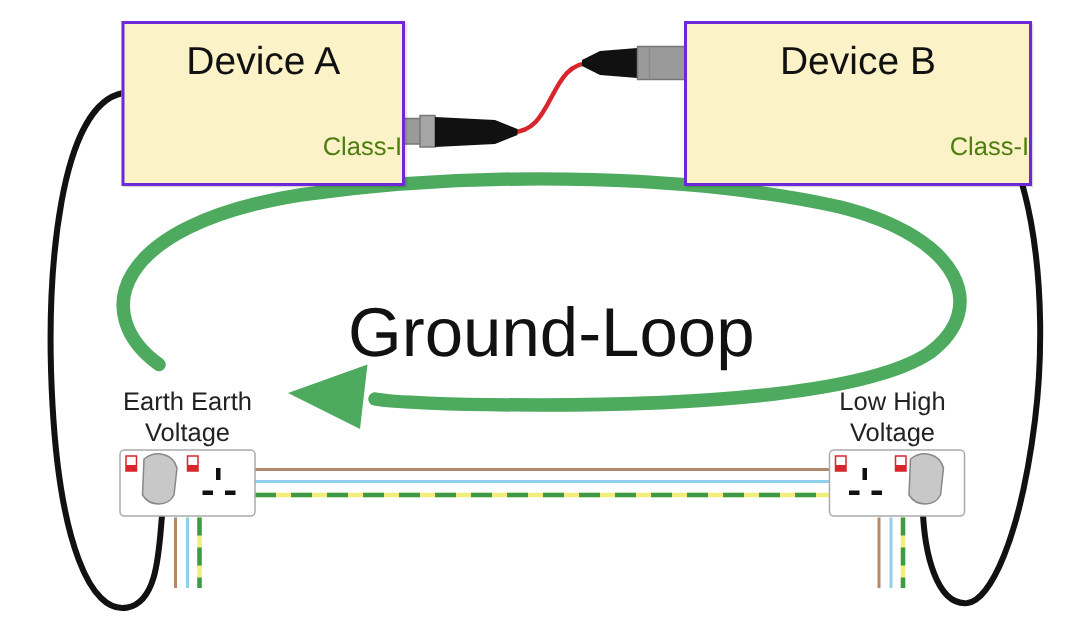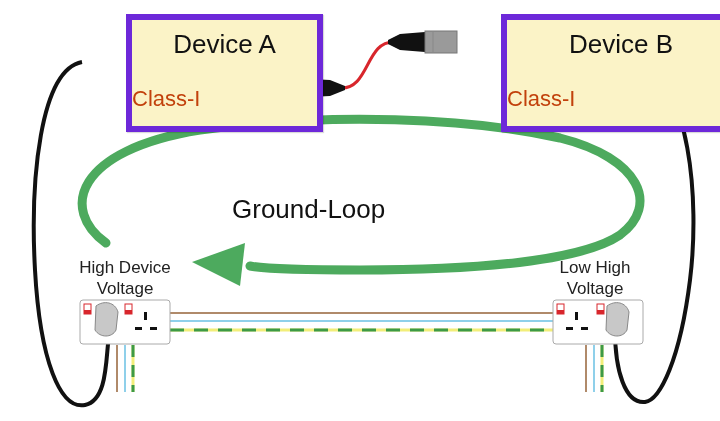--- a/index.html
+++ b/index.html
@@ -1,26 +1,26 @@
 <!DOCTYPE html>
 <html><head>
 <meta charset="utf-8">
 <style>
   html, body { margin: 0; padding: 0; background: #ffffff; }
   body { width: 720px; height: 421px; position: relative; overflow: hidden;
          font-family: "Liberation Sans", "DejaVu Sans", sans-serif; }
   svg { position: absolute; left: 0; top: 0; }
-  .device { position: absolute; background: #fbf3c7; border: 6px solid #6d28d9;
-            box-shadow: 1px 1px 1px rgba(0,0,0,0.15); margin-left: 45px; }
+  .device { position: absolute; background: #fbf3c7; border: 2px solid #6d28d9;
+            box-shadow: 1px 1px 1px rgba(0,0,0,0.15); }
   .device .title { position: absolute; left: 0; right: 0; top: 9px; text-align: center;
                    font-size: 26px; color: #111; }
-  .device .cls { position: absolute; left: 0; right: 0; bottom: 14px; text-align: left;
-                 font-size: 22px; color: #c2410c; }
+  .device .cls { position: absolute; left: 0; right: 0; bottom: 14px; text-align: right;
+                 font-size: 17px; color: #4d7c0f; }
   .label { position: absolute; text-align: center; font-size: 17px; line-height: 21px; color: #222; }
-  .loop-label { position: absolute; font-size: 26px; color: #111; }
+  .loop-label { position: absolute; font-size: 46px; color: #111; }
 </style>
 </head>
 <body>
 
 <svg width="720" height="421" viewBox="0 0 720 421">
 
   <path d="M82,62 C40,70 30,180 35,270 C40,360 60,410 85,405 C110,400 105,350 110,330" fill="none" stroke="#111" stroke-width="4"></path>
   <path d="M638,62 C690,80 700,200 690,280 C680,360 660,400 645,402 C625,404 615,370 615,330" fill="none" stroke="#111" stroke-width="4"></path>
 
   <g>
@@ -90,20 +90,20 @@
 </div>
 
 <div class="device" style="left:456px; top:14px; width:182px; height:106px;padding-left:46px;">
   <div class="title">Device B</div>
   <div class="cls">Class-I</div>
 </div>
 
 <div class="loop-label" style="left:232px; top:194px;">Ground-Loop</div>
 
 <div class="label" style="left:60px; top:257px; width:130px;">
-  <div>High Device</div>
+  <div>Earth Earth</div>
   <div>Voltage</div>
 </div>
 
 <div class="label" style="left:530px; top:257px; width:130px;">
   <div>Low High</div>
   <div>Voltage</div>
 </div>
 
 </body></html>

